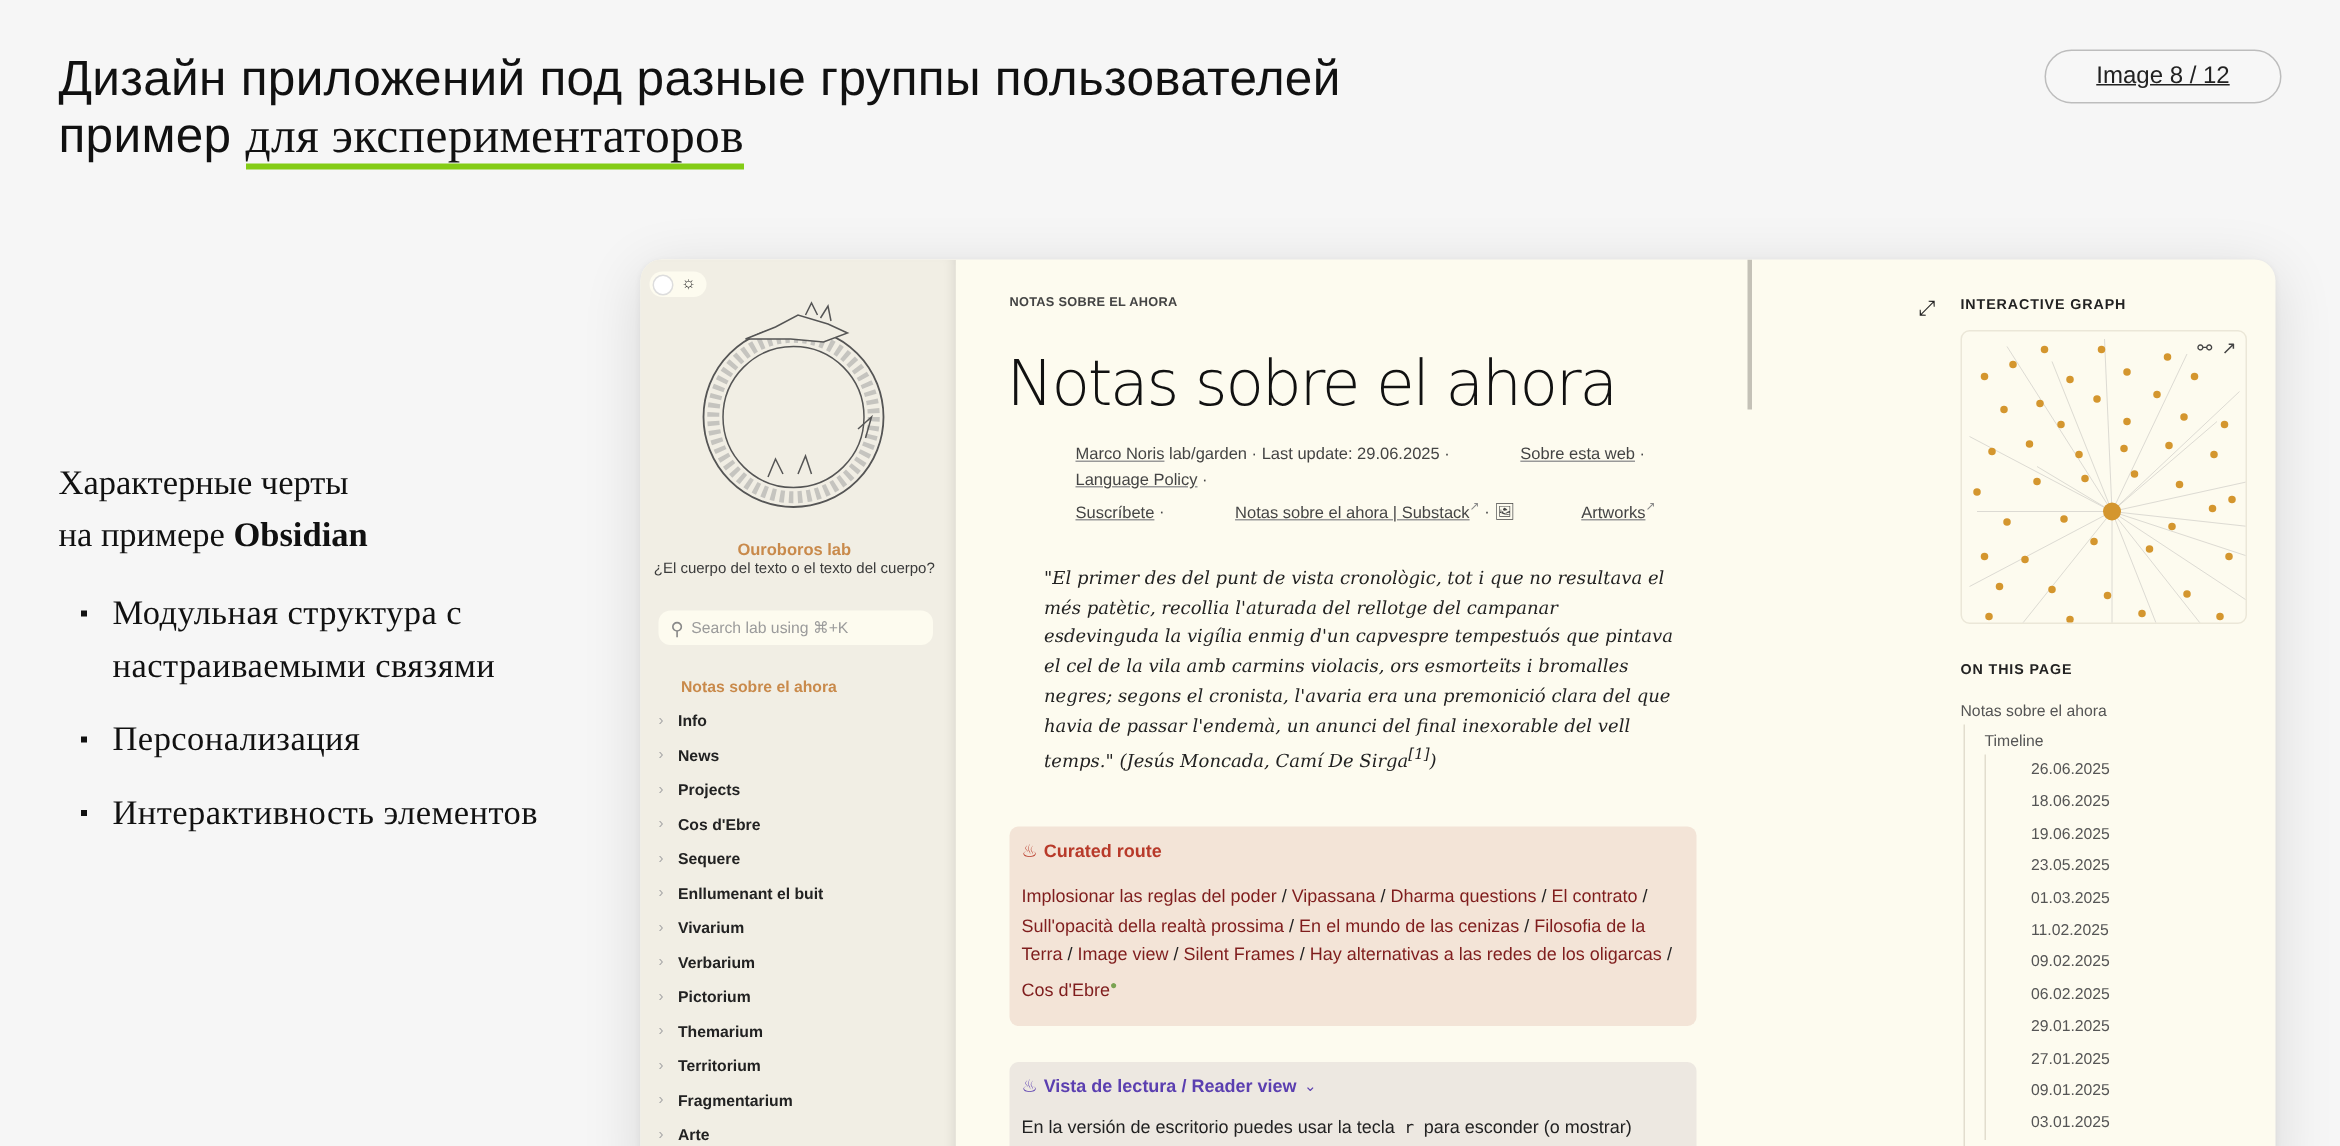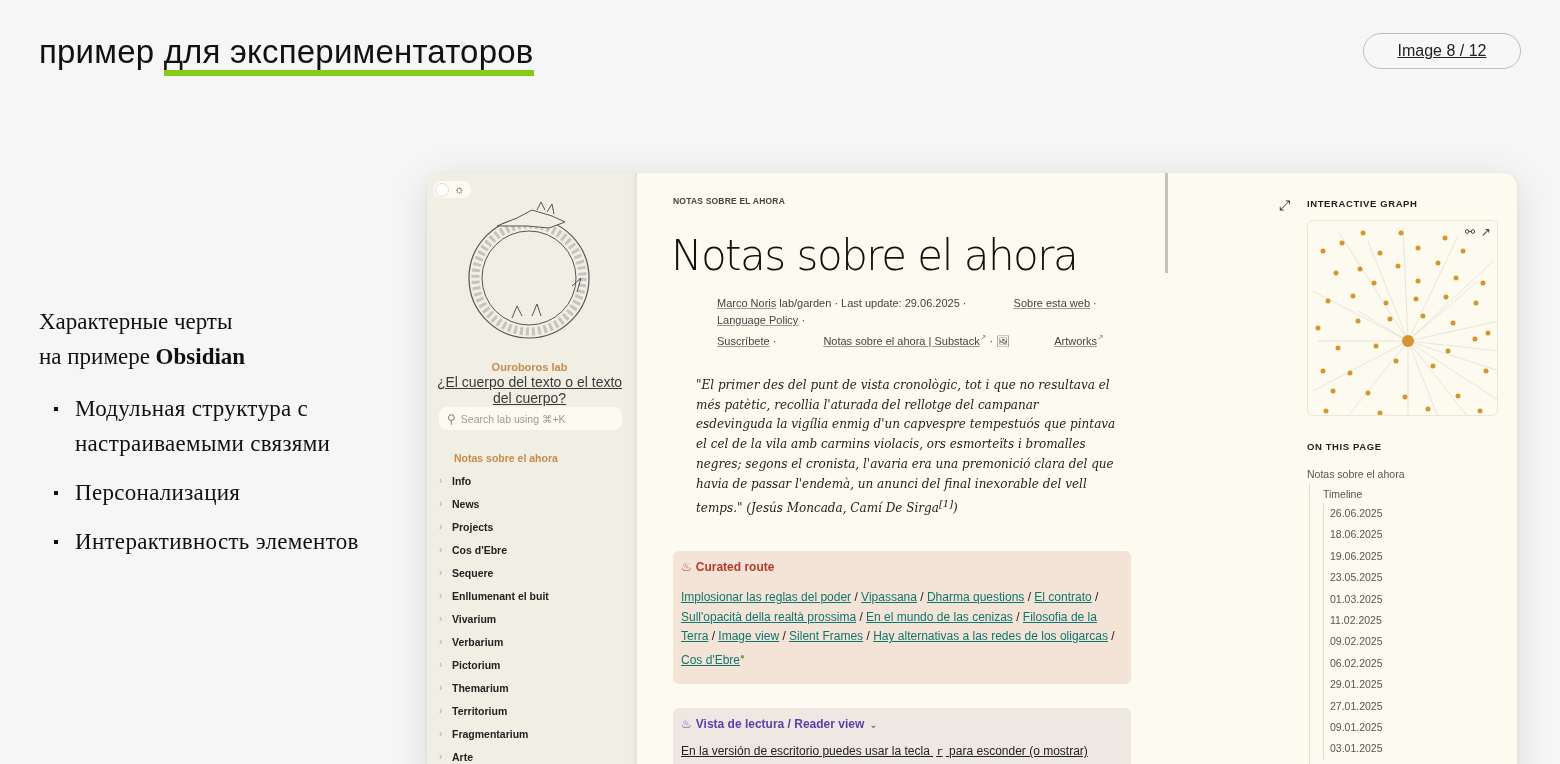--- a/index.html
+++ b/index.html
@@ -8,21 +8,21 @@
     background: #f6f6f6;
     font-family: "Liberation Sans", "DejaVu Sans", sans-serif;
     color: #111;
     position: relative;
   }
   .slide-title {
     position: absolute; left: 39px; top: 33px;
     font-size: 33px; line-height: 38px; color: #111; letter-spacing: 0.2px;
   }
   .slide-title .line { display: block; }
-  .slide-title .underline { border-bottom: 6px solid #84cc16; }
+  .slide-title .underline { border-bottom: 4px solid #84cc16; font-family: Liberation Serif, serif; }
   .counter {
     position: absolute; left: 1363px; top: 33px; width: 158px; height: 36px;
     border: 1.5px solid #bdbdbd; border-radius: 18px;
     display: flex; align-items: center; justify-content: center;
     font-size: 16px; color: #222; background: #f7f7f7; text-decoration: underline;
   }
   .features { position: absolute; left: 39px; top: 304px; width: 340px; font-family: Liberation Serif, serif; }
   .features .intro { font-size: 23px; line-height: 35px; color: #111; }
   .features .intro b { font-weight: 700; }
   .features ul { list-style: none; margin-top: 17px; }
@@ -45,21 +45,21 @@
     background: #f1eee4; box-shadow: inset -6px 0 10px -8px rgba(0,0,0,0.18);
   }
   .theme-toggle {
     position: absolute; left: 6px; top: 8px; width: 38px; height: 17px;
     background: #fdfbef; border-radius: 9px; display: flex; align-items: center;
   }
   .theme-toggle .knob { width: 14px; height: 14px; border-radius: 50%; background: #fff; border: 1px solid #ddd; margin-left: 2px; }
   .theme-toggle .sun { font-size: 11px; margin-left: 5px; color: #333; line-height: 1; }
   .logo { position: absolute; left: 30px; top: 25px; width: 145px; height: 150px; }
   .lab-name { position: absolute; left: 0; width: 205px; top: 188px; text-align: center; color: #c98a4b; font-size: 11px; font-weight: 700; }
-  .lab-tag { position: absolute; left: 0; width: 205px; top: 201px; text-align: center; color: #3a3a3a; font-size: 14px; text-decoration: underline; }
+  .lab-tag { position: absolute; left: 0; width: 205px; top: 201px; text-align: center; color: #3a3a3a; font-size: 10px; }
   .search {
     position: absolute; left: 12px; top: 234px; width: 183px; height: 23px;
     background: #fdfbef; border-radius: 8px; display: flex; align-items: center; padding-left: 8px;
     font-size: 10.5px; color: #9b9b9b;
   }
   .search .q { margin-right: 5px; font-size: 12px; color: #888; }
   .nav-current { position: absolute; left: 27px; top: 279px; color: #c98a4b; font-size: 10.5px; font-weight: 700; }
   .nav { position: absolute; left: 12px; top: 296px; list-style: none; }
   .nav li { height: 23px; display: flex; align-items: center; font-size: 10.5px; font-weight: 700; color: #222; }
   .nav li .chev { color: #aaa; font-weight: 400; width: 13px; font-size: 10px; }
@@ -75,51 +75,52 @@
     font-family: "DejaVu Serif", serif; font-style: italic; font-size: 12px; line-height: 19.7px; color: #222;
   }
   .quote a { color: #222; }
   .callout-route {
     position: absolute; left: 0; top: 378px; width: 458px; height: 133px;
     background: #f3e4d7; border-radius: 6px; padding: 9px 8px;
   }
   .callout-title { font-size: 12px; font-weight: 700; color: #b83a2a; display: flex; align-items: center; }
   .callout-title .flame { margin-right: 4px; font-weight: 400; }
   .route-links { margin-top: 14px; font-size: 12px; line-height: 19.5px; color: #222; }
-  .route-links a { color: #0f766e; text-decoration: underline; }
+  .route-links a { color: #7f1d1d; }
   .route-links .dot { color: #7aa352; font-size: 8px; vertical-align: super; }
   .callout-reader {
     position: absolute; left: 0; top: 535px; width: 458px; height: 100px;
     background: #ede8e1; border-radius: 6px; padding: 9px 8px;
   }
   .callout-reader .callout-title { color: #5b3fb0; }
-  .reader-text { margin-top: 13px; font-size: 12px; color: #222; text-decoration: underline; }
+  .reader-text { margin-top: 13px; font-size: 12px; color: #222; }
   .reader-text code { font-family: "DejaVu Sans Mono", monospace; font-size: 11px; padding: 0 3px; }
 
   .divider-bar { position: absolute; left: 738px; top: 0; width: 3px; height: 100px; background: #c4c1b7; }
 
   .right { position: absolute; left: 852px; top: 0; width: 220px; height: 100%; }
   .expand-icon { position: absolute; left: 0; top: 24px; font-size: 14px; color: #222; }
   .graph-title { position: absolute; left: 28px; top: 25px; font-size: 9.5px; font-weight: 700; letter-spacing: 0.6px; color: #222; }
   .graph {
     position: absolute; left: 28px; top: 47px; width: 191px; height: 196px;
     border: 1px solid #ebe7d8; border-radius: 6px; overflow: hidden; background: #fdfbef;
   }
   .graph-tools { position: absolute; right: 6px; top: 4px; font-size: 12px; color: #444; display: flex; gap: 6px; }
   .otp-title { position: absolute; left: 28px; top: 268px; font-size: 9.5px; font-weight: 700; letter-spacing: 0.6px; color: #222; }
   .otp-root { position: absolute; left: 28px; top: 295px; font-size: 10.5px; color: #555; }
   .otp-level1 { position: absolute; left: 30px; top: 310px; border-left: 1px solid #e2ddce; padding-left: 13px; height: 320px; }
   .otp-level1 .t { font-size: 10.5px; color: #555; margin-top: 5px; }
-  .otp-level2 { border-left: 1px solid #e2ddce; margin-left: 0; padding-left: 6px; margin-top: 3px; }
+  .otp-level2 { border-left: 1px solid #e2ddce; margin-left: 0; padding-left: 30px; margin-top: 3px; }
   .otp-level2 div { font-size: 10.5px; color: #555; height: 21.4px; line-height: 21.4px; }
 </style>
 </head>
 <body>
 
 <div class="slide-title">
+  <span class="line">Дизайн приложений под разные группы пользователей</span>
   <span class="line"><span>пример </span><span class="underline">для экспериментаторов</span></span>
 </div>
 <div class="counter">Image 8 / 12</div>
 
 <div class="features">
   <div class="intro">
     <div>Характерные черты</div>
     <div><span>на примере </span><b>Obsidian</b></div>
   </div>
   <ul>

